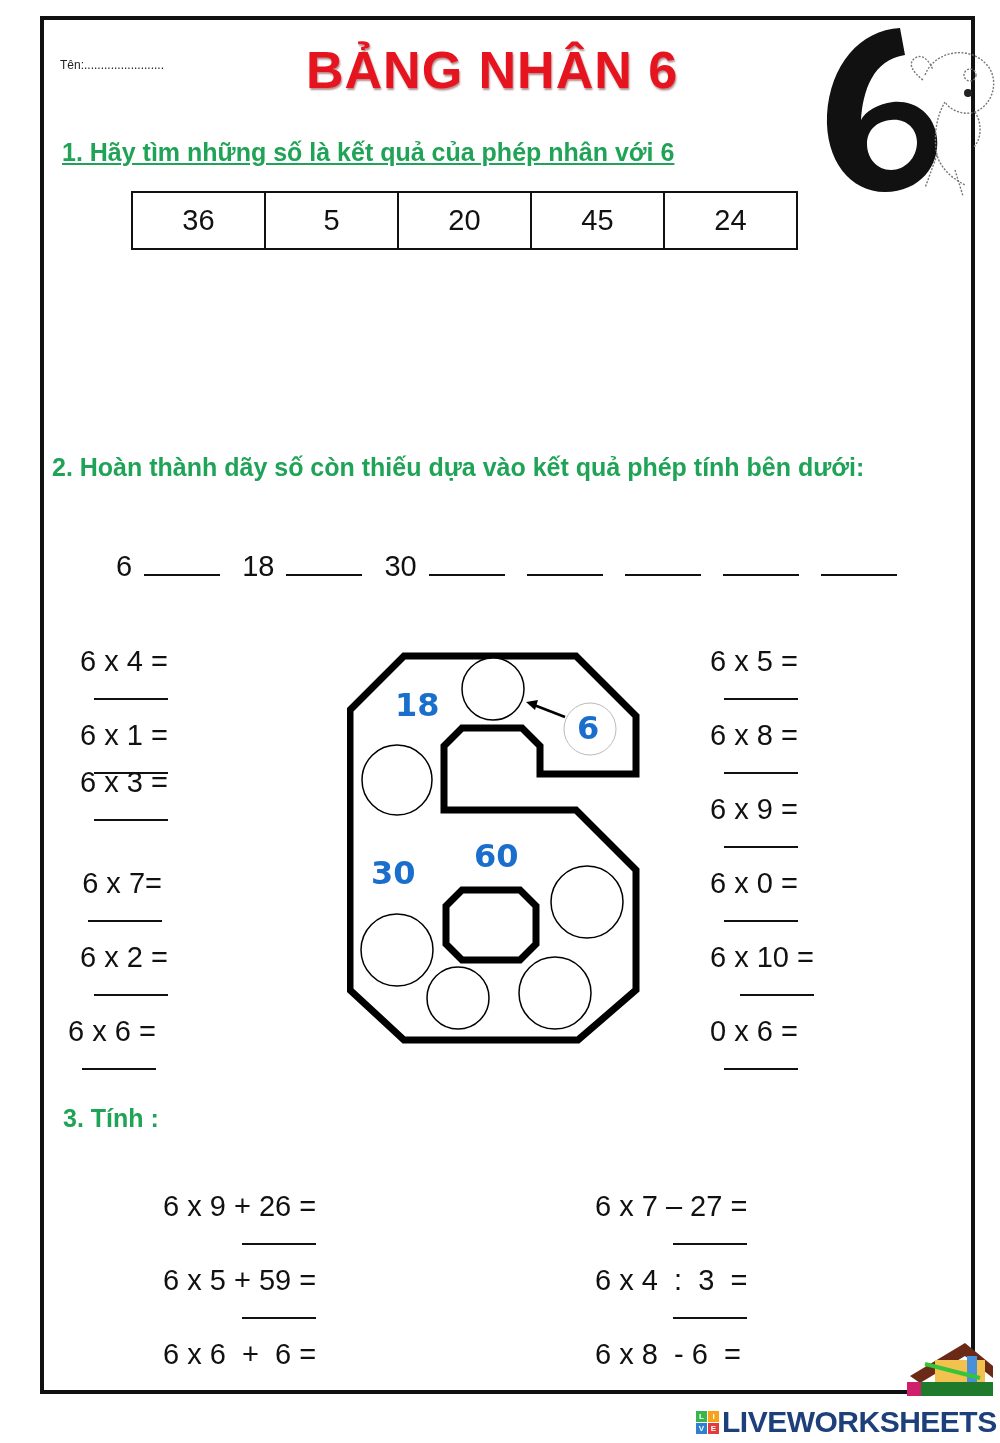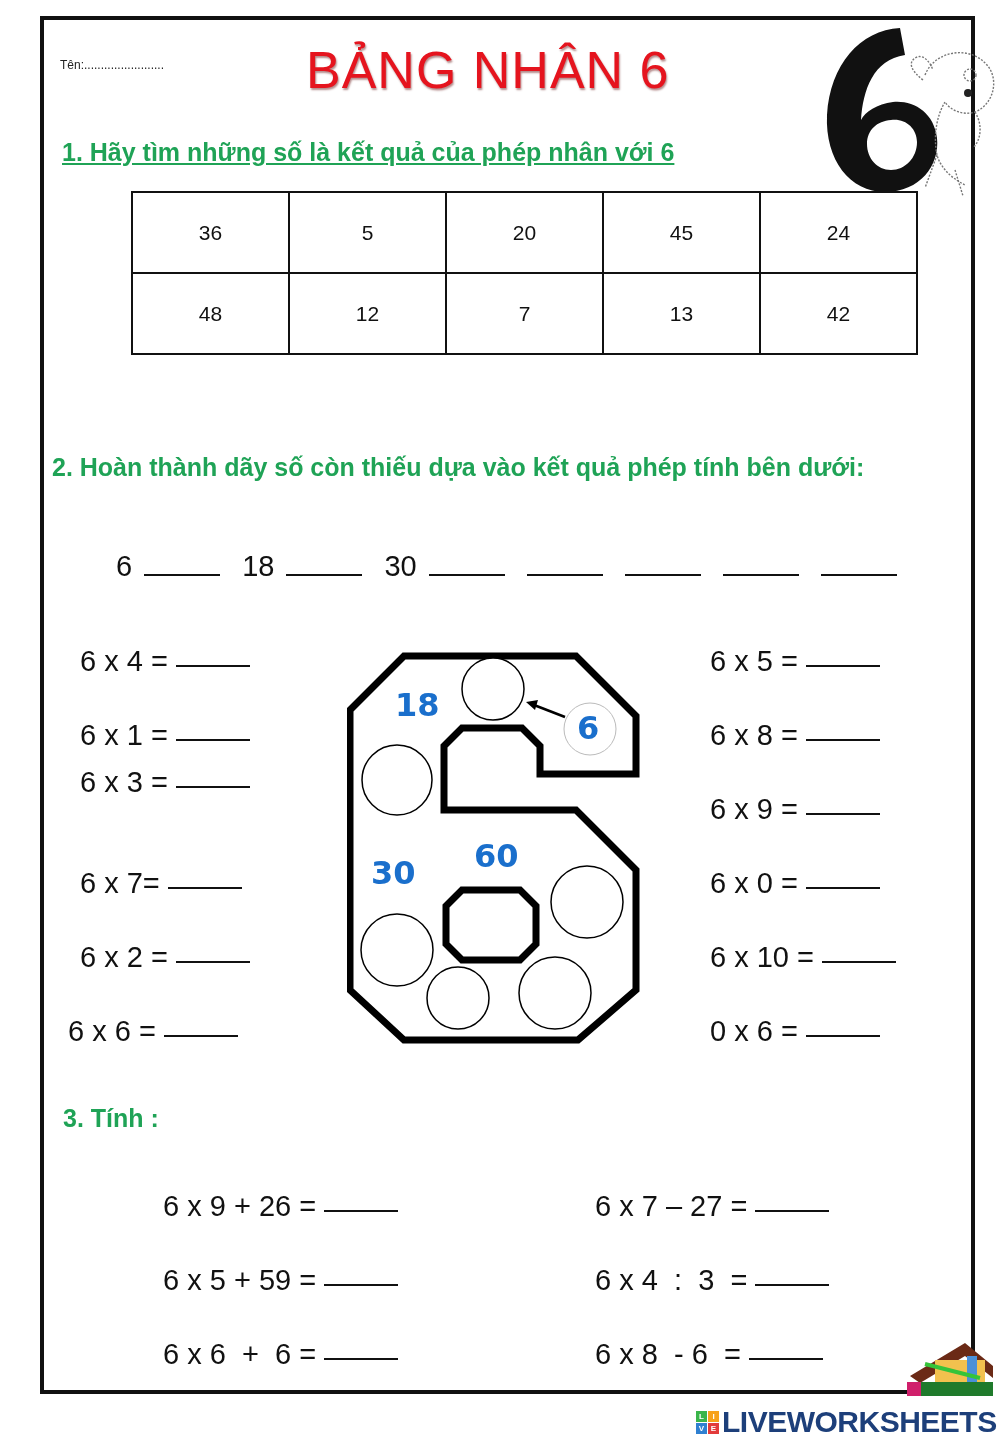--- a/index.html
+++ b/index.html
@@ -2,35 +2,35 @@
 <html><head>
 <meta charset="utf-8">
 <style>
   html, body { margin:0; padding:0; background:#ffffff; }
   body { width:1000px; height:1443px; position:relative; overflow:hidden;
          font-family:"Liberation Sans", "DejaVu Sans", sans-serif; color:#111; }
   .sheet { position:absolute; left:40px; top:16px; width:935px; height:1378px;
            border:4px solid #111; box-sizing:border-box; background:#fff; }
   .abs { position:absolute; }
   .name-line { left:60px; top:58px; font-size:12px; color:#222; }
-  .title { left:306px; top:40px; font-size:52px; font-weight:normal; color:#e5141e;
+  .title { left:306px; top:40px; font-size:52px; font-weight:bold; color:#e5141e;
            letter-spacing:1px; text-shadow:1px 2px 2px rgba(90,0,0,.45); }
   .mascot { left:805px; top:20px; width:195px; height:180px; }
   .heading { color:#1fa356; font-weight:bold; font-size:25px; }
   .h1 { left:62px; top:138px;text-decoration:underline; }
   .h2 { left:52px; top:445px; line-height:44px; width:910px; }
   .h3 { left:63px; top:1104px; }
   table.grid { position:absolute; left:131px; top:191px; border-collapse:collapse; }
   table.grid td { width:131px; height:55px; border:2px solid #111; text-align:center;
-                  font-size:21px; padding:12px; }
+                  font-size:29px; padding:0; }
   .seq { left:116px; top:550px; font-size:29px; display:flex; gap:0; align-items:baseline; }
   .seq span { display:inline-block; }
   .seq .num { margin-right:12px; }
   .seq .blank { width:76px; border-bottom:2px solid #111; height:22px; margin-right:22px; }
-  .eq { font-size:29px; white-space:nowrap; display:flex; align-items:flex-start; }
+  .eq { font-size:29px; white-space:nowrap; display:flex; align-items:flex-end;flex-direction:column; }
   .eq .blank { display:inline-block; width:74px; border-bottom:2px solid #111; margin-left:8px; height:20px; }
   .digit { left:347px; top:652px; width:295px; height:395px; }
   .shape-label { position:absolute; color:#1a6fcc; font-weight:bold; font-size:32px;
                  font-family:"DejaVu Sans", sans-serif; }
   .lw { left:696px; top:1405px; display:flex; align-items:center; }
   .lw-blocks { display:grid; grid-template-columns:11px 11px; grid-template-rows:11px 11px; gap:1px; margin-right:3px; }
   .lw-blocks div { color:#fff; font-size:8px; font-weight:bold; text-align:center; line-height:11px; }
   .lw-text { color:#1d3f7a; font-weight:bold; font-size:30px; letter-spacing:-0.5px; }
 </style>
 </head>
@@ -59,27 +59,20 @@
 <div class="abs heading h1">1. Hãy tìm những số là kết quả của phép nhân với 6</div>
 
 <table class="grid">
   <tbody>
     <tr>
       <td>36</td>
       <td>5</td>
       <td>20</td>
       <td>45</td>
       <td>24</td>
-    </tr>
-    <tr>
-      <td>48</td>
-      <td>12</td>
-      <td>7</td>
-      <td>13</td>
-      <td>42</td>
     </tr>
   </tbody>
 </table>
 
 <div class="abs heading h2">2. Hoàn thành dãy số còn thiếu dựa vào kết quả phép tính bên dưới:</div>
 
 <div class="abs seq">
   <span class="num">6</span>
   <span class="blank"></span>
   <span class="num">18</span>

